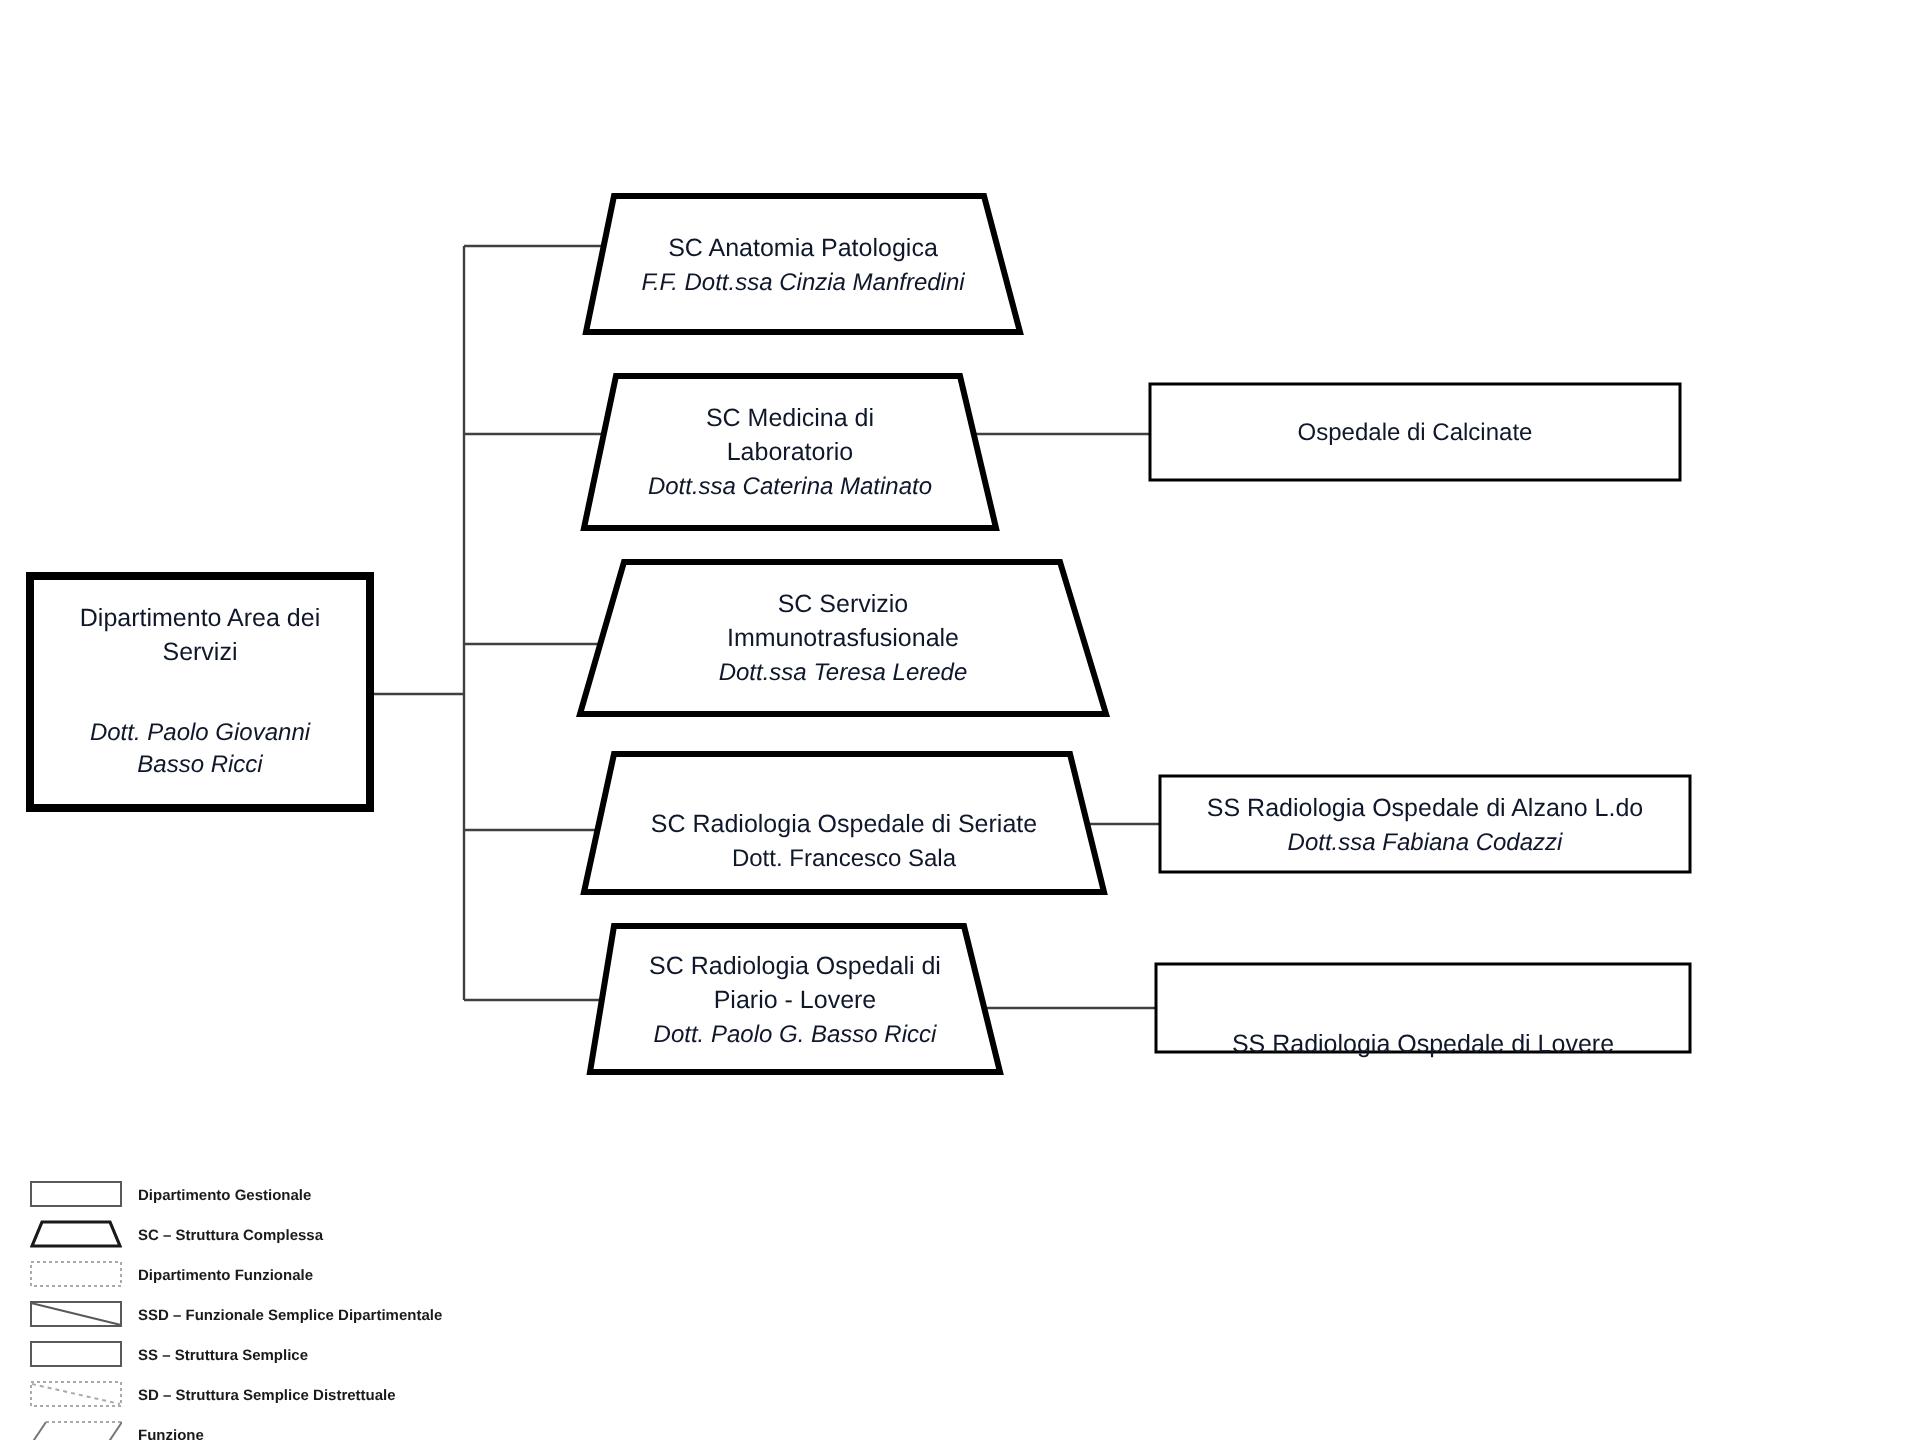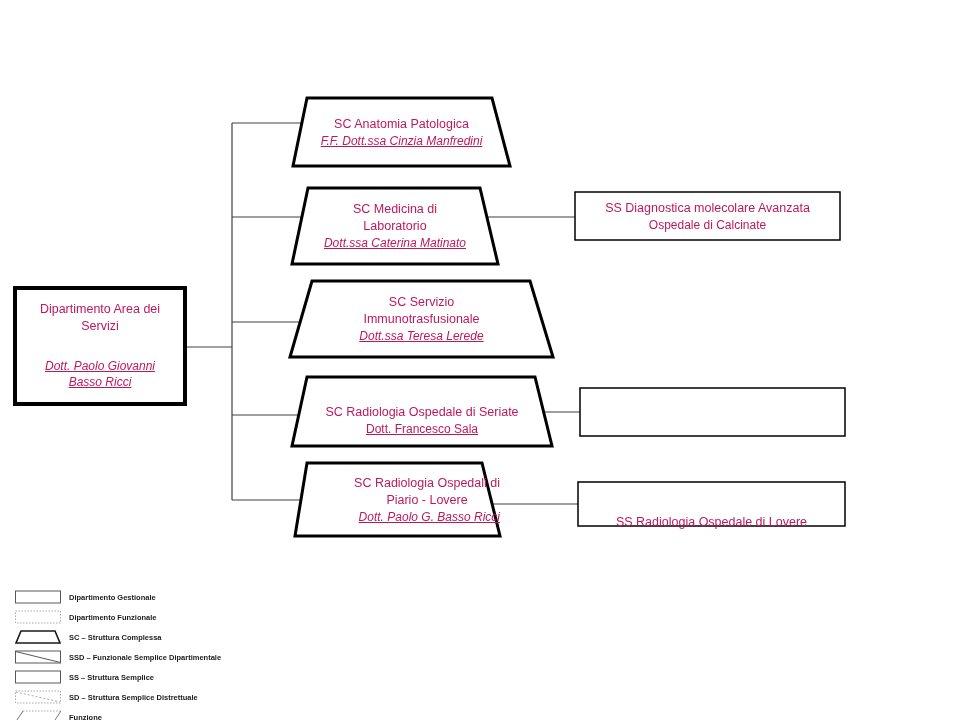--- a/index.html
+++ b/index.html
@@ -16,34 +16,33 @@
     left: 0; top: 0;
     width: 960px; height: 720px;
   }
   .node-text {
     position: absolute;
     display: flex;
     flex-direction: column;
     align-items: center;
     justify-content: center;
     text-align: center;
-    color: #be185d;
+    color: #0f172a;
     pointer-events: none;
   }
   .node-text .title {
     font-size: 12.5px;
     line-height: 17px;
     white-space: pre-line;
   }
   .node-text .manager {
     font-size: 12px;
     line-height: 16px;
     font-style: italic;
     white-space: pre-line;
-    text-decoration: underline;
   }
   .node-text .manager.upright { font-style: normal; }
   .node-text .subtitle-upright {
     font-size: 12px;
     line-height: 16px;
     font-style: normal;
     white-space: pre-line;
   }
   .root-text {
     justify-content: flex-start;
@@ -136,63 +135,66 @@
     <div class="title">SC Servizio
 Immunotrasfusionale</div>
     <div class="manager">Dott.ssa Teresa Lerede</div>
   </div>
 
   <div class="node-text" style="left:292px; top:378px; width:260px; height:85px;">
     <div class="title">SC Radiologia Ospedale di Seriate</div>
     <div class="manager upright">Dott. Francesco Sala</div>
   </div>
 
-  <div class="node-text" style="left:295px; top:464px; width:205px; height:71px;align-items:flex-end;">
+  <div class="node-text" style="left:295px; top:464px; width:205px; height:71px;">
     <div class="title">SC Radiologia Ospedali di
 Piario - Lovere</div>
     <div class="manager">Dott. Paolo G. Basso Ricci</div>
   </div>
 
   <div class="node-text" style="left:575px; top:192px; width:265px; height:48px;">
-    <div class="title">SS Diagnostica molecolare Avanzata</div>
     <div class="subtitle-upright">Ospedale di Calcinate</div>
   </div>
 
+  <div class="node-text" style="left:580px; top:388px; width:265px; height:48px;">
+    <div class="title">SS Radiologia Ospedale di Alzano L.do</div>
+    <div class="manager">Dott.ssa Fabiana Codazzi</div>
+  </div>
 
   <div class="node-text" style="left:578px; top:482px; width:267px; height:44px;margin-top:18px;">
     <div class="title">SS Radiologia Ospedale di Lovere</div>
   </div>
 
   <div class="legend">
 
     <div class="legend-row">
       <span class="legend-shape">
         <svg width="46" height="14" viewBox="0 0 46 14">
           <rect x="0.5" y="1" width="45" height="12" fill="none" stroke="#595959" stroke-width="1"></rect>
         </svg>
       </span>
       <span class="legend-label">Dipartimento Gestionale</span>
     </div>
 
     <div class="legend-row">
       <span class="legend-shape">
         <svg width="46" height="14" viewBox="0 0 46 14">
+          <polygon points="6,1 40,1 45,13 1,13" fill="none" stroke="#1a1a1a" stroke-width="1.6"></polygon>
+        </svg>
+      </span>
+      <span class="legend-label">SC – Struttura Complessa</span>
+    </div>
+
+    <div class="legend-row">
+      <span class="legend-shape">
+        <svg width="46" height="14" viewBox="0 0 46 14">
           <rect x="0.5" y="1" width="45" height="12" fill="none" stroke="#aaaaaa" stroke-width="1" stroke-dasharray="1.5 1.5"></rect>
         </svg>
       </span>
       <span class="legend-label">Dipartimento Funzionale</span>
-    </div>
-
-    <div class="legend-row">
-      <span class="legend-shape">
-        <svg width="46" height="14" viewBox="0 0 46 14">
-          <polygon points="6,1 40,1 45,13 1,13" fill="none" stroke="#1a1a1a" stroke-width="1.6"></polygon>
-        </svg>
-      </span>
-      <span class="legend-label">SC – Struttura Complessa</span>
     </div>
 
     <div class="legend-row">
       <span class="legend-shape">
         <svg width="46" height="14" viewBox="0 0 46 14">
           <rect x="0.5" y="1" width="45" height="12" fill="none" stroke="#595959" stroke-width="1"></rect>
           <line x1="0.5" y1="1.5" x2="45.5" y2="12.5" stroke="#595959" stroke-width="1"></line>
         </svg>
       </span>
       <span class="legend-label">SSD – Funzionale Semplice Dipartimentale</span>

